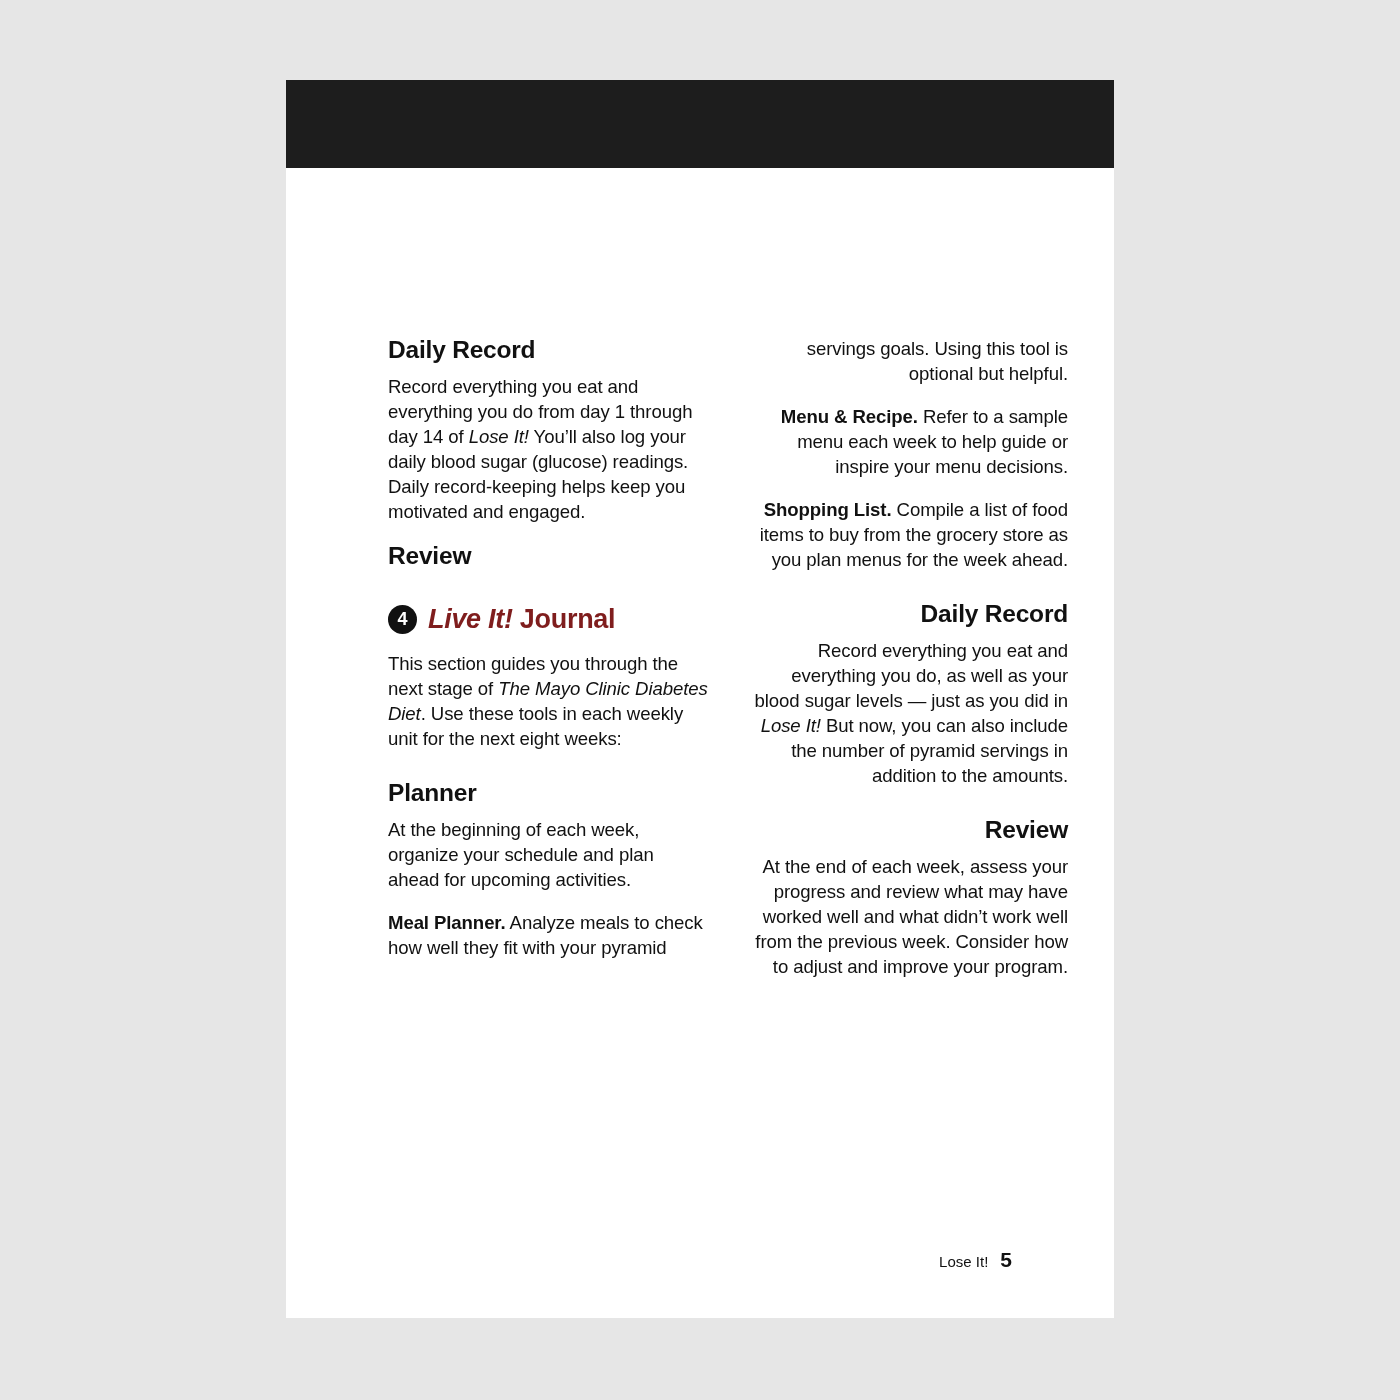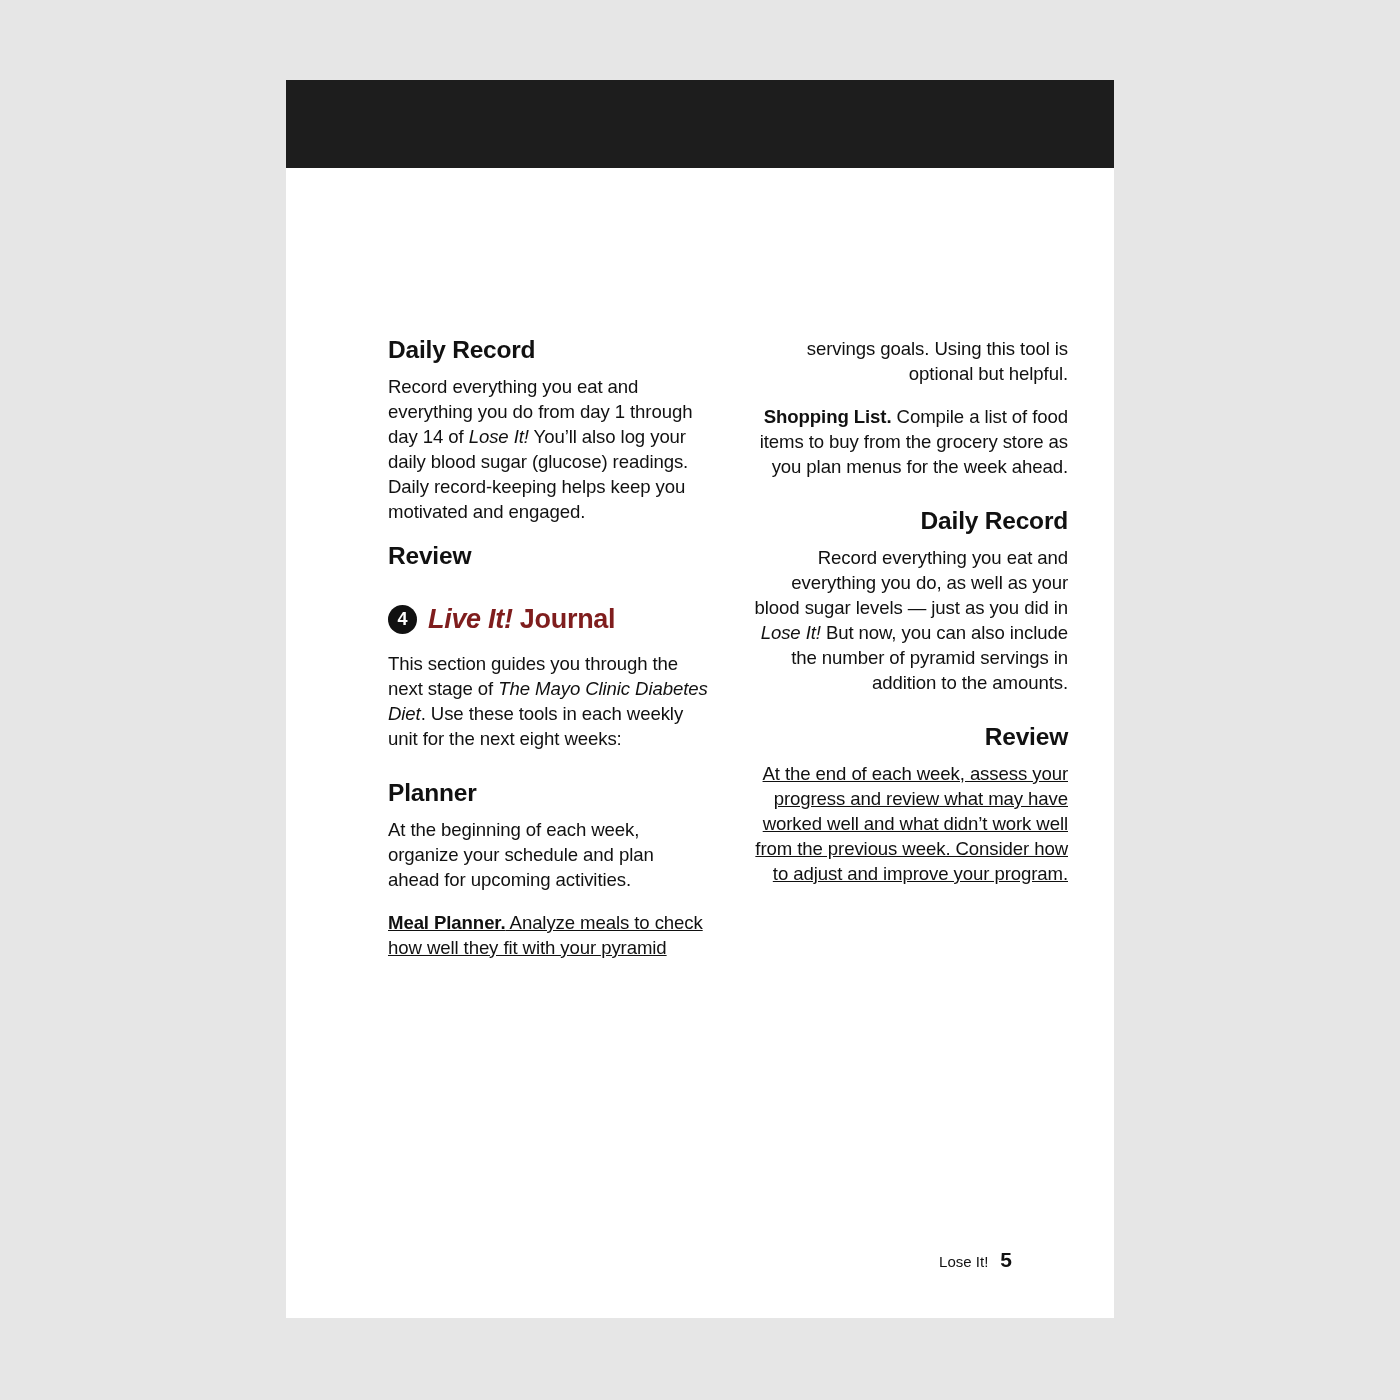--- a/index.html
+++ b/index.html
@@ -63,21 +63,21 @@
   }
   h2.section-head.spaced { margin-top: 28px; }
 
   p.body {
     font-size: 18.6px;
     line-height: 25px;
     color: #111;
     margin: 0 0 18px 0;
     letter-spacing: -0.1px;
   }
-  p.body:last-child { margin-bottom: 0; text-decoration: underline; }
+  p.body:last-child { margin-bottom: 0; }
   p.body i, span.it { font-style: italic; }
   p.body b, span.lead { font-weight: bold; }
 
   .journal-title {
     display: flex;
     align-items: center;
     gap: 11px;
     margin: 34px 0 16px 0;
   }
   .num-circle {
@@ -154,20 +154,21 @@
 
 
           <p class="body"><span class="lead">Meal Planner.</span><span> Analyze meals to check how well they fit with your pyramid</span></p>
 
         </div>
 
         <div class="col col-right">
 
           <p class="body">servings goals. Using this tool is optional but helpful.</p>
 
+          <p class="body"><span class="lead">Menu &amp; Recipe.</span><span> Refer to a sample menu each week to help guide or inspire your menu decisions.</span></p>
 
           <p class="body"><span class="lead">Shopping List.</span><span> Compile a list of food items to buy from the grocery store as you plan menus for the week ahead.</span></p>
 
           <h2 class="section-head spaced">Daily Record</h2>
 
           <p class="body"><span>Record everything you eat and everything you do, as well as your blood sugar levels — just as you did in </span><span class="it">Lose It!</span><span> But now, you can also include the number of pyramid servings in addition to the amounts.</span></p>
 
           <h2 class="section-head spaced">Review</h2>
 
           <p class="body">At the end of each week, assess your progress and review what may have worked well and what didn’t work well from the previous week. Consider how to adjust and improve your program.</p>

